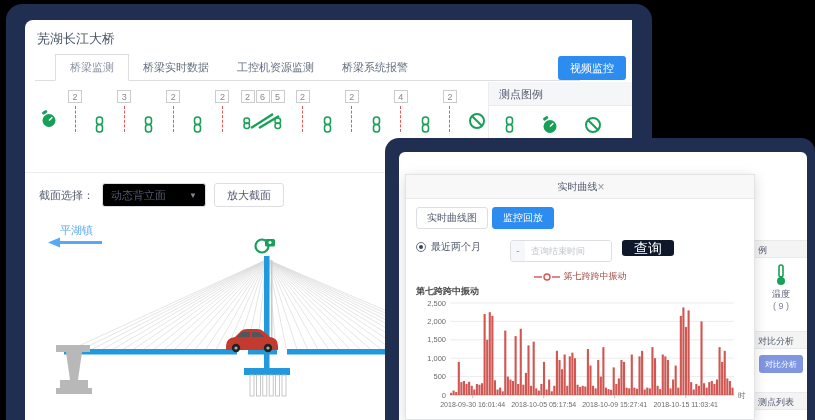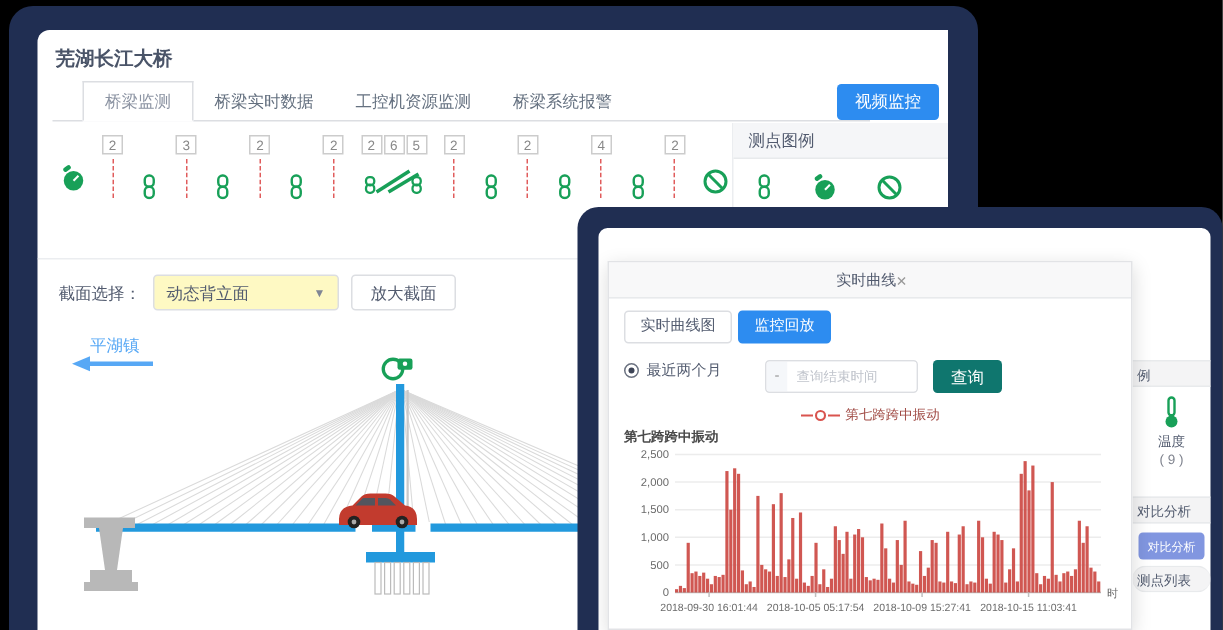--- a/index.html
+++ b/index.html
@@ -4,21 +4,21 @@
 <style>
   * { margin:0; padding:0; box-sizing:border-box; }
   html,body { width:815px; height:420px; overflow:hidden; background:#000;
               font-family:"Liberation Sans", sans-serif; }
 
   
   .win-back { position:absolute; left:6px; top:4px; width:646px; height:416px;
               background:#202e52; border-radius:16px 16px 0 0; }
   .win-main { position:absolute; left:19px; top:16px; width:607px; height:400px;
               background:#fff; border-radius:8px 0 0 0; overflow:hidden; }
-  .page-title { position:absolute; left:12px; top:10px; font-size:13px; font-weight:bold; color:#4a5468; }
+  .page-title { position:absolute; left:12px; top:10px; font-size:13px; font-weight:normal; color:#4a5468; }
 
   .tabbar { position:absolute; left:10px; top:34px; width:545px; height:27px;
             display:flex; align-items:flex-end; border-bottom:1px solid #dcdee2; }
   .tab { font-size:11px; color:#657180; padding:5px 14px; cursor:pointer; background:transparent; }
   .tab.active { border:1px solid #dcdee2; border-bottom:1px solid #fff; background:#fff; color:#8b93a2; margin-bottom:-1px;margin-left:20px; }
   .btn-blue { position:absolute; right:6px; top:36px; height:24px; padding:0 12px; background:#2d8cf0;
               color:#fff; font-size:11px; border:none; border-radius:3px; line-height:24px; }
 
   
   .sensor-row { position:absolute; left:16px; top:70px; width:445px; height:80px;
@@ -37,22 +37,22 @@
 
   
   .legend-panel { position:absolute; left:464px; top:62px; width:143px; }
   .panel-h { background:#f5f6f8; border-bottom:1px solid #e8eaec; height:24px; line-height:24px;
              padding-left:10px; font-size:11px; color:#515a6e; }
   .legend-icons { display:flex; gap:26px; padding:10px 0 0 14px; }
 
   
   .controls { position:absolute; left:14px; top:163px; display:flex; align-items:center; gap:8px; }
   .controls-label { font-size:11px; color:#515a6e; }
-  .select-box { width:124px; height:24px; border:1px solid #dcdee2; border-radius:3px; font-size:11px;
-                color:#515a6e; display:flex; align-items:center; justify-content:space-between; padding:0 8px; background:#fef9c3; }
+  .select-box { width:104px; height:24px; border:1px solid #dcdee2; border-radius:3px; font-size:11px;
+                color:#515a6e; display:flex; align-items:center; justify-content:space-between; padding:0 8px; background:#000000; }
   .caret { font-size:8px; color:#808695; }
   .btn-plain { height:24px; padding:0 12px; border:1px solid #dcdee2; background:#fff; border-radius:3px;
                font-size:11px; color:#515a6e; }
 
   .bridge-svg { position:absolute; left:5px; top:198px; }
 
   
   .win-front { position:absolute; left:385px; top:138px; width:430px; height:282px;
                background:#202e52; border-radius:14px 14px 0 0; }
   .front-page { position:absolute; left:14px; top:14px; width:408px; height:268px;
@@ -81,22 +81,22 @@
   .radio-wrap { display:flex; align-items:center; gap:5px; width:94px; }
   .radio { width:10px; height:10px; border:1px solid #6b7280; border-radius:50%; position:relative; }
   .radio::after { content:""; position:absolute; left:2px; top:2px; width:4px; height:4px;
                   border-radius:50%; background:#3d4456; }
   .radio-label { font-size:10px; color:#515a6e; }
   .range-box { display:flex; border:1px solid #dcdee2; border-radius:3px; overflow:hidden; height:22px; }
   .range-input { width:86px; border:none; outline:none; font-size:9px; padding:0 6px;
                  font-family:"Liberation Sans",sans-serif; color:#515a6e; }
   .range-input::placeholder { color:#c0c4cc; }
   .range-sep { width:14px; background:#f5f7fa; color:#999; font-size:10px; text-align:center; line-height:20px; }
-  .btn-green { margin-left:10px; height:22px; padding:0 12px; background:#0f766e; color:#fff;
-               border:none; border-radius:3px; font-size:11px; }
+  .btn-green { margin-left:10px; height:16px; padding:0 12px; background:#0f172a; color:#fff;
+               border:none; border-radius:3px; font-size:14px; }
   .legend-row { margin-top:8px; display:flex; justify-content:center; align-items:center; gap:4px; }
   .legend-text { font-size:9px; color:#a04a44; }
   .chart-title { margin-top:2px; font-size:9px; font-weight:bold; color:#4a4a4a; }
 </style>
 </head>
 <body>
 
 <div class="win-back">
   <div class="win-main">
 
@@ -348,21 +348,21 @@
               <rect x="4" y="1" width="4" height="12" rx="2" fill="none" stroke="#18a058" stroke-width="1.6"></rect>
               <circle cx="6" cy="17" r="4" fill="#18a058"></circle>
               <line x1="6" y1="12" x2="6" y2="15" stroke="#18a058" stroke-width="2"></line>
             </svg>
         </span>
         <div>温度</div>
         <div class="cnt">( 9 )</div>
       </div>
       <div class="frag-h" style="margin-top:20px;">对比分析</div>
       <button class="btn-analysis">对比分析</button>
-      <div class="frag-h" style="margin-top:4px;border-radius:9px;">测点列表</div>
+      <div class="frag-h" style="margin-top:19px;">测点列表</div>
     </div>
 
     <div class="modal">
       <div class="m-titlebar">
         <span class="m-title">实时曲线</span>
         <span class="m-close">×</span>
       </div>
       <div class="m-body">
         <div class="m-tabs" id="modal-tabs">
             <div class="m-tab">实时曲线图</div>

